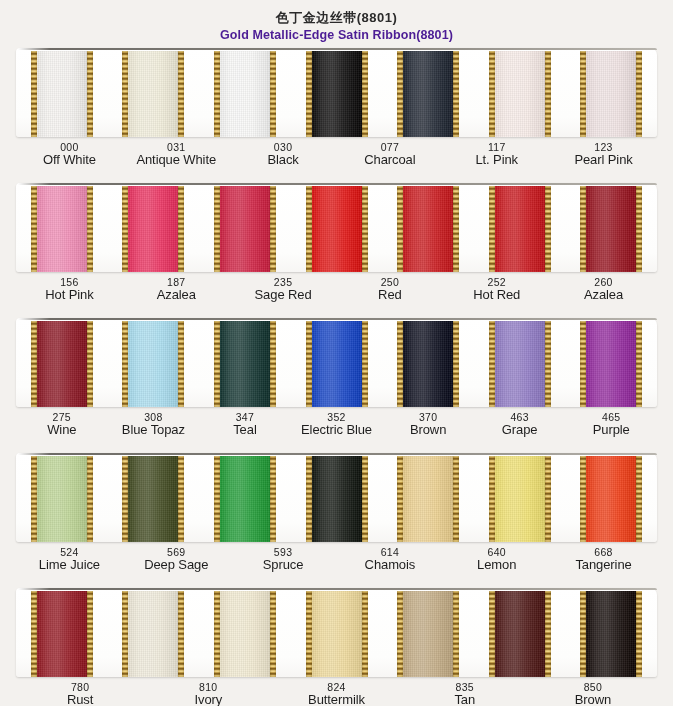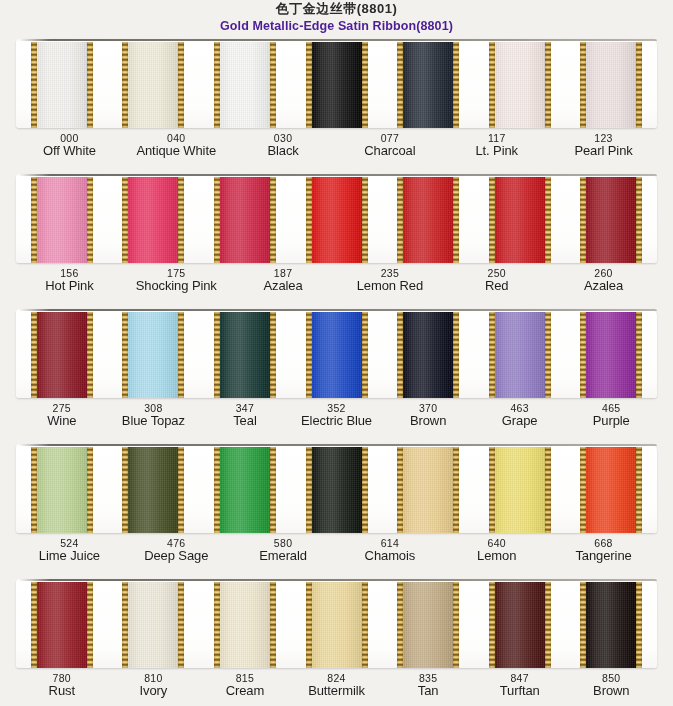--- a/index.html
+++ b/index.html
@@ -11,20 +11,21 @@
     height: 706px;
     background: #f3f1ee;
     font-family: "Liberation Sans", sans-serif;
     overflow: hidden;
     position: relative;
   }
 
   
   #header {
     text-align: center;
+    padding-top: 9px;
   }
   #title-cn {
     font-size: 13px;
     font-weight: bold;
     color: #2b2b2b;
     letter-spacing: 0.5px;
     line-height: 17px;
   }
   #title-en {
     font-size: 12.5px;
@@ -223,21 +224,21 @@
             <div class="gold-edge right"></div>
           </div>
         </div>
       </div>
       <div class="label-grid">
         <div class="label-cell">
           <div class="code">000</div>
           <div class="name">Off White</div>
         </div>
         <div class="label-cell">
-          <div class="code">040</div>
+          <div class="code">031</div>
           <div class="name">Antique White</div>
         </div>
         <div class="label-cell">
           <div class="code">030</div>
           <div class="name">Black</div>
         </div>
         <div class="label-cell">
           <div class="code">077</div>
           <div class="name">Charcoal</div>
         </div>
@@ -303,34 +304,34 @@
             <div class="gold-edge right"></div>
           </div>
         </div>
       </div>
       <div class="label-grid">
         <div class="label-cell">
           <div class="code">156</div>
           <div class="name">Hot Pink</div>
         </div>
         <div class="label-cell">
-          <div class="code">175</div>
-          <div class="name">Shocking Pink</div>
-        </div>
-        <div class="label-cell">
           <div class="code">187</div>
           <div class="name">Azalea</div>
         </div>
         <div class="label-cell">
           <div class="code">235</div>
-          <div class="name">Lemon Red</div>
+          <div class="name">Sage Red</div>
         </div>
         <div class="label-cell">
           <div class="code">250</div>
           <div class="name">Red</div>
+        </div>
+        <div class="label-cell">
+          <div class="code">252</div>
+          <div class="name">Hot Red</div>
         </div>
         <div class="label-cell">
           <div class="code">260</div>
           <div class="name">Azalea</div>
         </div>
       </div>
     </div>
     <div class="row">
       <div class="card-band"></div>
       <div class="swatch-grid">
@@ -467,26 +468,26 @@
             <div class="gold-edge right"></div>
           </div>
         </div>
       </div>
       <div class="label-grid">
         <div class="label-cell">
           <div class="code">524</div>
           <div class="name">Lime Juice</div>
         </div>
         <div class="label-cell">
-          <div class="code">476</div>
+          <div class="code">569</div>
           <div class="name">Deep Sage</div>
         </div>
         <div class="label-cell">
-          <div class="code">580</div>
-          <div class="name">Emerald</div>
+          <div class="code">593</div>
+          <div class="name">Spruce</div>
         </div>
         <div class="label-cell">
           <div class="code">614</div>
           <div class="name">Chamois</div>
         </div>
         <div class="label-cell">
           <div class="code">640</div>
           <div class="name">Lemon</div>
         </div>
         <div class="label-cell">
@@ -551,34 +552,26 @@
       <div class="label-grid">
         <div class="label-cell">
           <div class="code">780</div>
           <div class="name">Rust</div>
         </div>
         <div class="label-cell">
           <div class="code">810</div>
           <div class="name">Ivory</div>
         </div>
         <div class="label-cell">
-          <div class="code">815</div>
-          <div class="name">Cream</div>
-        </div>
-        <div class="label-cell">
           <div class="code">824</div>
           <div class="name">Buttermilk</div>
         </div>
         <div class="label-cell">
           <div class="code">835</div>
           <div class="name">Tan</div>
         </div>
         <div class="label-cell">
-          <div class="code">847</div>
-          <div class="name">Turftan</div>
-        </div>
-        <div class="label-cell">
           <div class="code">850</div>
           <div class="name">Brown</div>
         </div>
       </div>
     </div>
   </div>
 
 </body></html>

